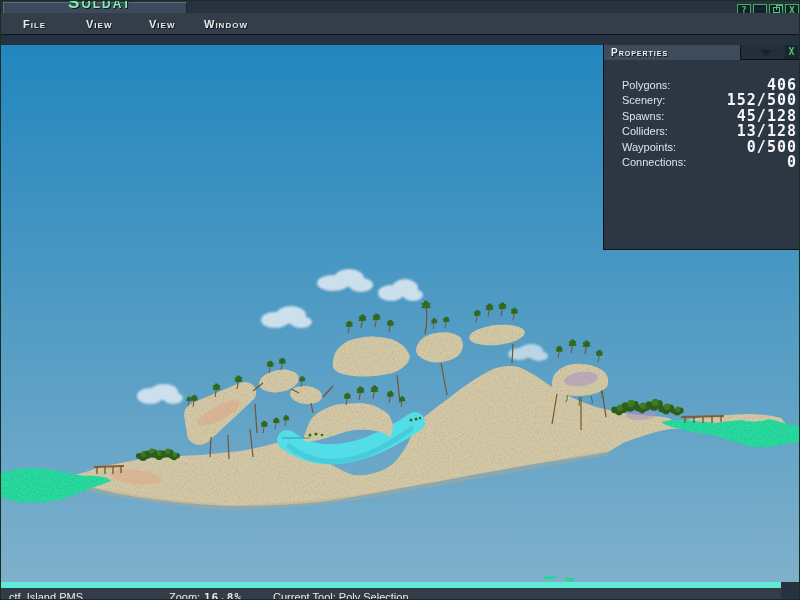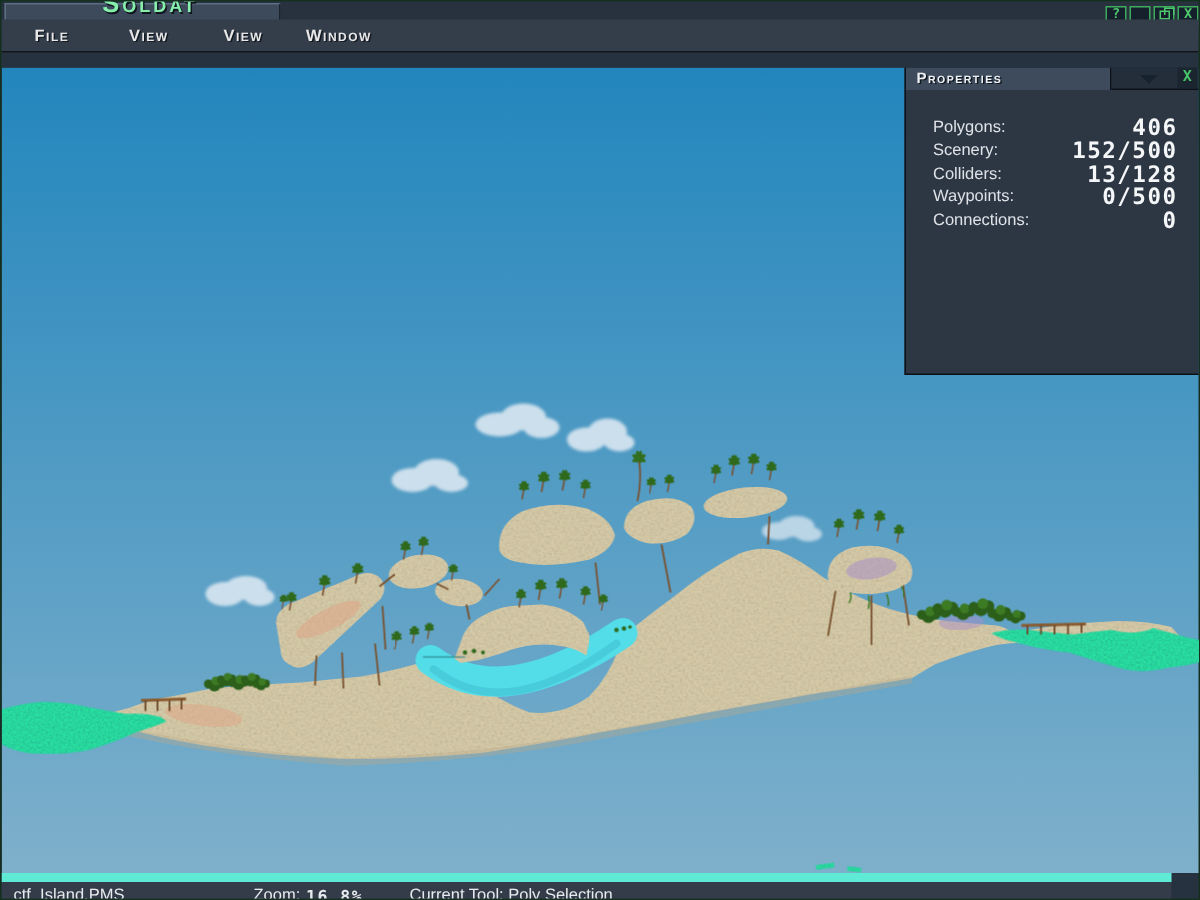--- a/index.html
+++ b/index.html
@@ -43,21 +43,21 @@
              display:flex;align-items:center;padding-left:7px;}
   .panel-title{font-size:10px;font-weight:bold;font-variant:small-caps;
                letter-spacing:1px;color:#eef1f4;text-shadow:1px 1px 0 #10161d;}
   .panel-chevron{position:absolute;right:27px;top:5px;width:0;height:0;
                  border-left:6px solid transparent;border-right:6px solid transparent;
                  border-top:6px solid #16222e;}
   .panel-close{position:absolute;right:1px;top:0;width:13px;height:14px;
                background:#1a2530;color:#46c568;font-size:10px;font-weight:bold;
                line-height:14px;text-align:center;border:none;padding:0;
                font-family:"DejaVu Sans Mono",monospace;}
-  .panel-rows{padding:17px 14px 0 18px;}
+  .panel-rows{padding:17px 2px 0 18px;}
   .prop-row{display:flex;justify-content:space-between;height:15.5px;align-items:center;}
   .prop-label{font-size:11px;color:#dfe3e8;}
   .prop-value{font-size:15px;font-weight:bold;color:#f4f6f8;
               font-family:"DejaVu Sans Mono",monospace;letter-spacing:1px;}
   
   .statusbar{position:absolute;left:0;top:581px;width:780px;height:19px;
              background:#333c48;border-top:6px solid #5eead4;}
   .status-item{position:absolute;top:0;height:19px;line-height:19px;
                font-size:11px;color:#e8ebee;}
   .mono-val{font-family:"DejaVu Sans Mono",monospace;font-weight:bold;letter-spacing:1px;}
@@ -341,20 +341,24 @@
       <div class="panel-rows">
         <div class="prop-row">
           <span class="prop-label">Polygons:</span>
           <span class="prop-value">406</span>
         </div>
         <div class="prop-row">
           <span class="prop-label">Scenery:</span>
           <span class="prop-value">152/500</span>
         </div>
         <div class="prop-row">
+          <span class="prop-label">Spawns:</span>
+          <span class="prop-value">45/128</span>
+        </div>
+        <div class="prop-row">
           <span class="prop-label">Colliders:</span>
           <span class="prop-value">13/128</span>
         </div>
         <div class="prop-row">
           <span class="prop-label">Waypoints:</span>
           <span class="prop-value">0/500</span>
         </div>
         <div class="prop-row">
           <span class="prop-label">Connections:</span>
           <span class="prop-value">0</span>

